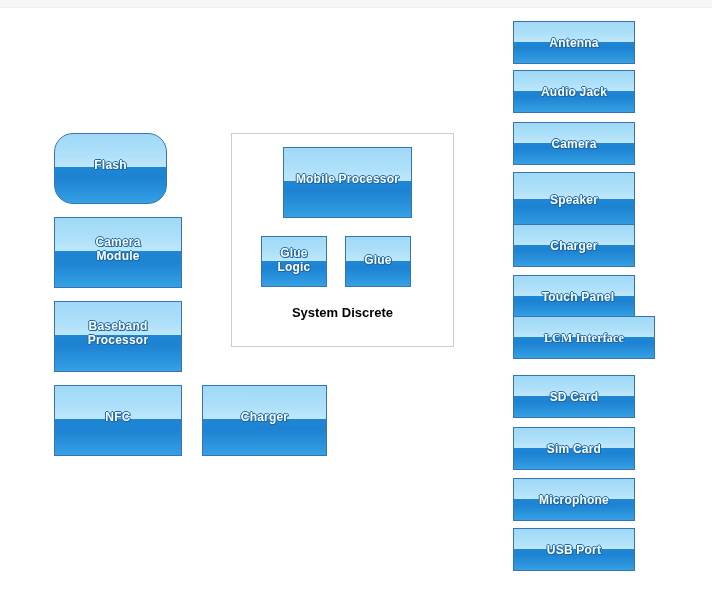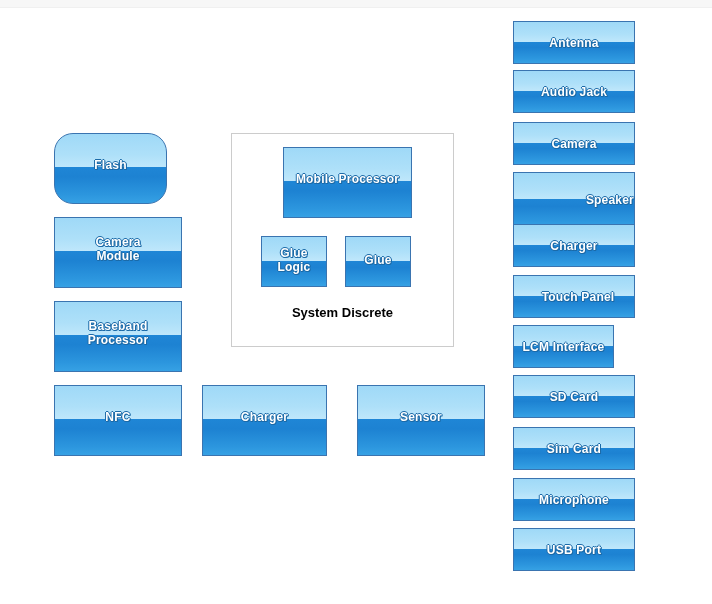--- a/index.html
+++ b/index.html
@@ -122,23 +122,20 @@
     <span class="lbl">Baseband
 Processor</span>
   </div>
   <div class="block tall" style="left:54px; top:385px; width:128px; height:71px;">
     <span class="lbl">NFC</span>
   </div>
 
   <div class="block wide" style="left:202px; top:385px; width:125px; height:71px;">
     <span class="lbl">Charger</span>
   </div>
-  <div class="block wide" style="left:357px; top:385px; width:128px; height:71px;">
-    <span class="lbl">Sensor</span>
-  </div>
 
   <div class="block tall" style="left:283px; top:147px; width:129px; height:71px;">
     <span class="lbl">Mobile Processor</span>
   </div>
   <div class="block small" style="left:261px; top:236px; width:66px; height:51px;">
     <span class="lbl">Glue
 Logic</span>
   </div>
   <div class="block small" style="left:345px; top:236px; width:66px; height:51px;">
     <span class="lbl">Glue</span>
@@ -146,30 +143,30 @@
 
   <div class="block" style="left:513px; top:21px; width:122px; height:43px;">
     <span class="lbl">Antenna</span>
   </div>
   <div class="block" style="left:513px; top:70px; width:122px; height:43px;">
     <span class="lbl">Audio Jack</span>
   </div>
   <div class="block" style="left:513px; top:122px; width:122px; height:43px;">
     <span class="lbl">Camera</span>
   </div>
-  <div class="block" style="left:513px; top:172px; width:122px; height:56px;text-align:right;">
+  <div class="block" style="left:513px; top:172px; width:122px; height:56px;">
     <span class="lbl">Speaker</span>
   </div>
   <div class="block" style="left:513px; top:224px; width:122px; height:43px;">
     <span class="lbl">Charger</span>
   </div>
   <div class="block" style="left:513px; top:275px; width:122px; height:43px;padding-left:8px;">
     <span class="lbl">Touch Panel</span>
   </div>
-  <div class="block" style="left:513px; top:325px; width:101px; height:43px;">
+  <div class="block" style="left:513px; top:316px; width:142px; height:43px;font-family:Liberation Serif, serif;">
     <span class="lbl">LCM Interface</span>
   </div>
   <div class="block" style="left:513px; top:375px; width:122px; height:43px;">
     <span class="lbl">SD Card</span>
   </div>
   <div class="block" style="left:513px; top:427px; width:122px; height:43px;">
     <span class="lbl">Sim Card</span>
   </div>
   <div class="block" style="left:513px; top:478px; width:122px; height:43px;">
     <span class="lbl">Microphone</span>

